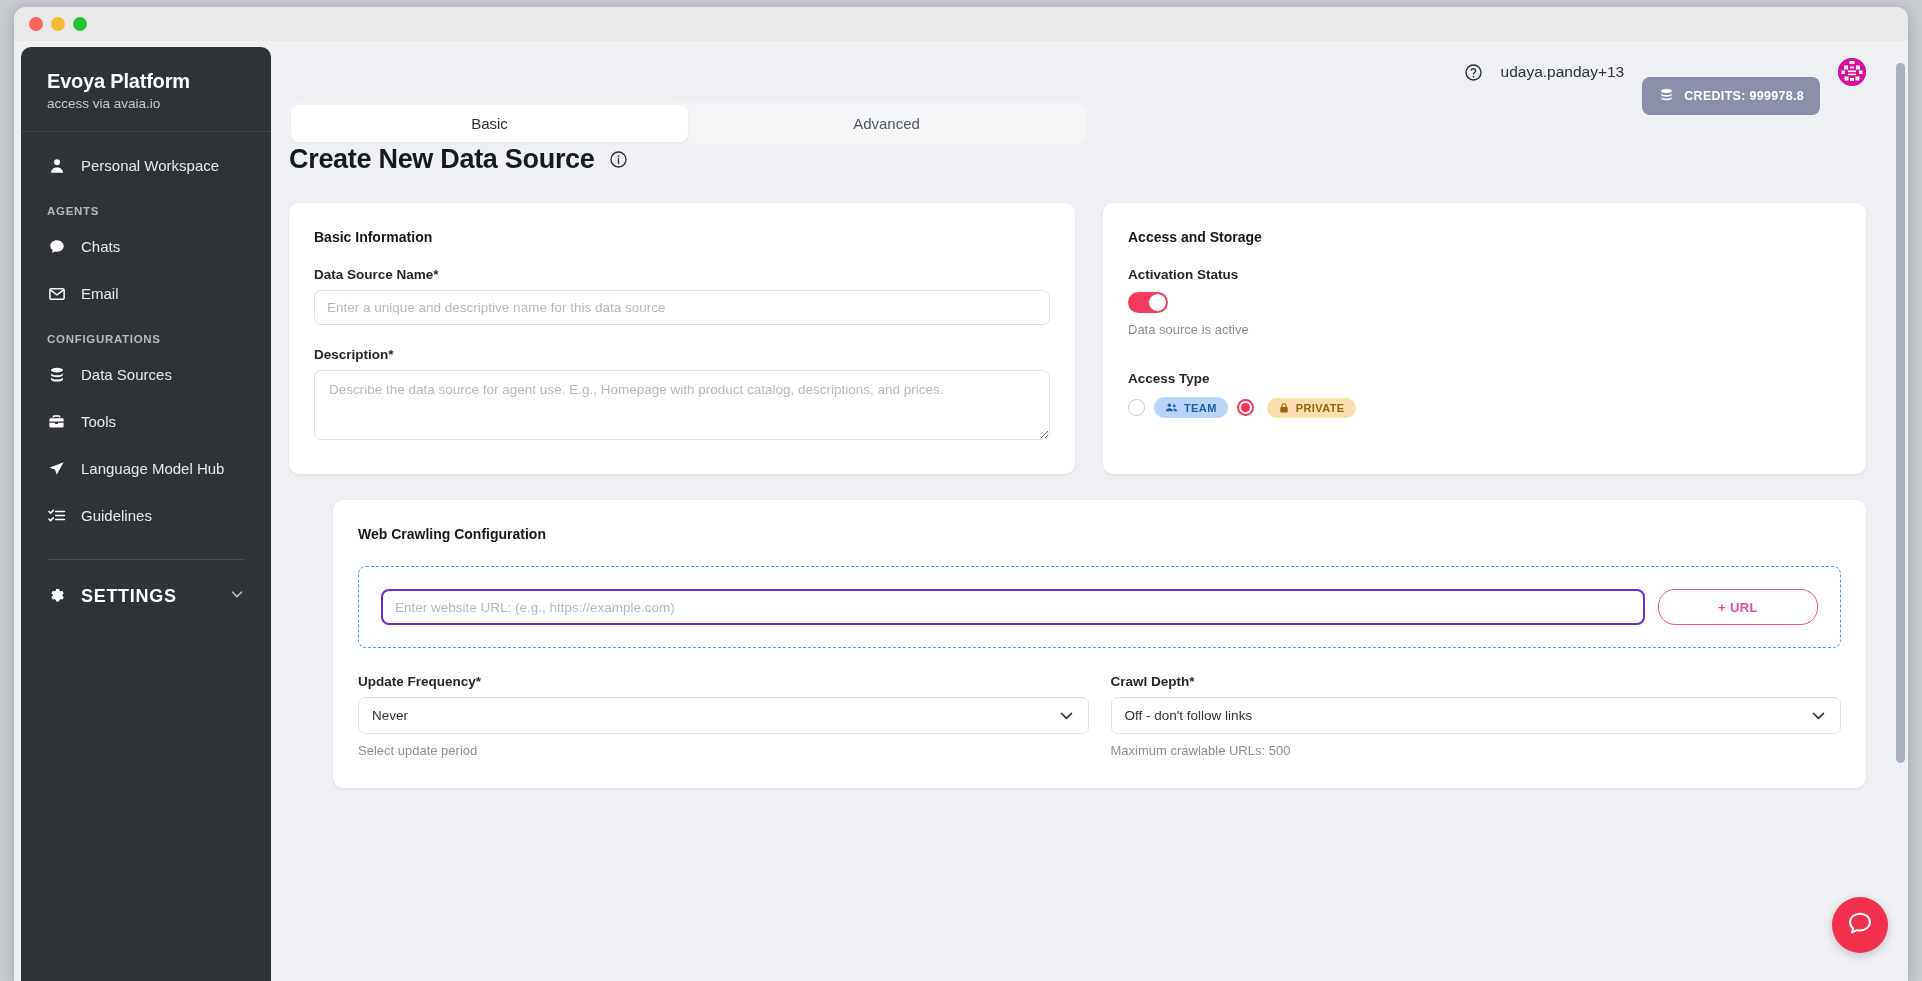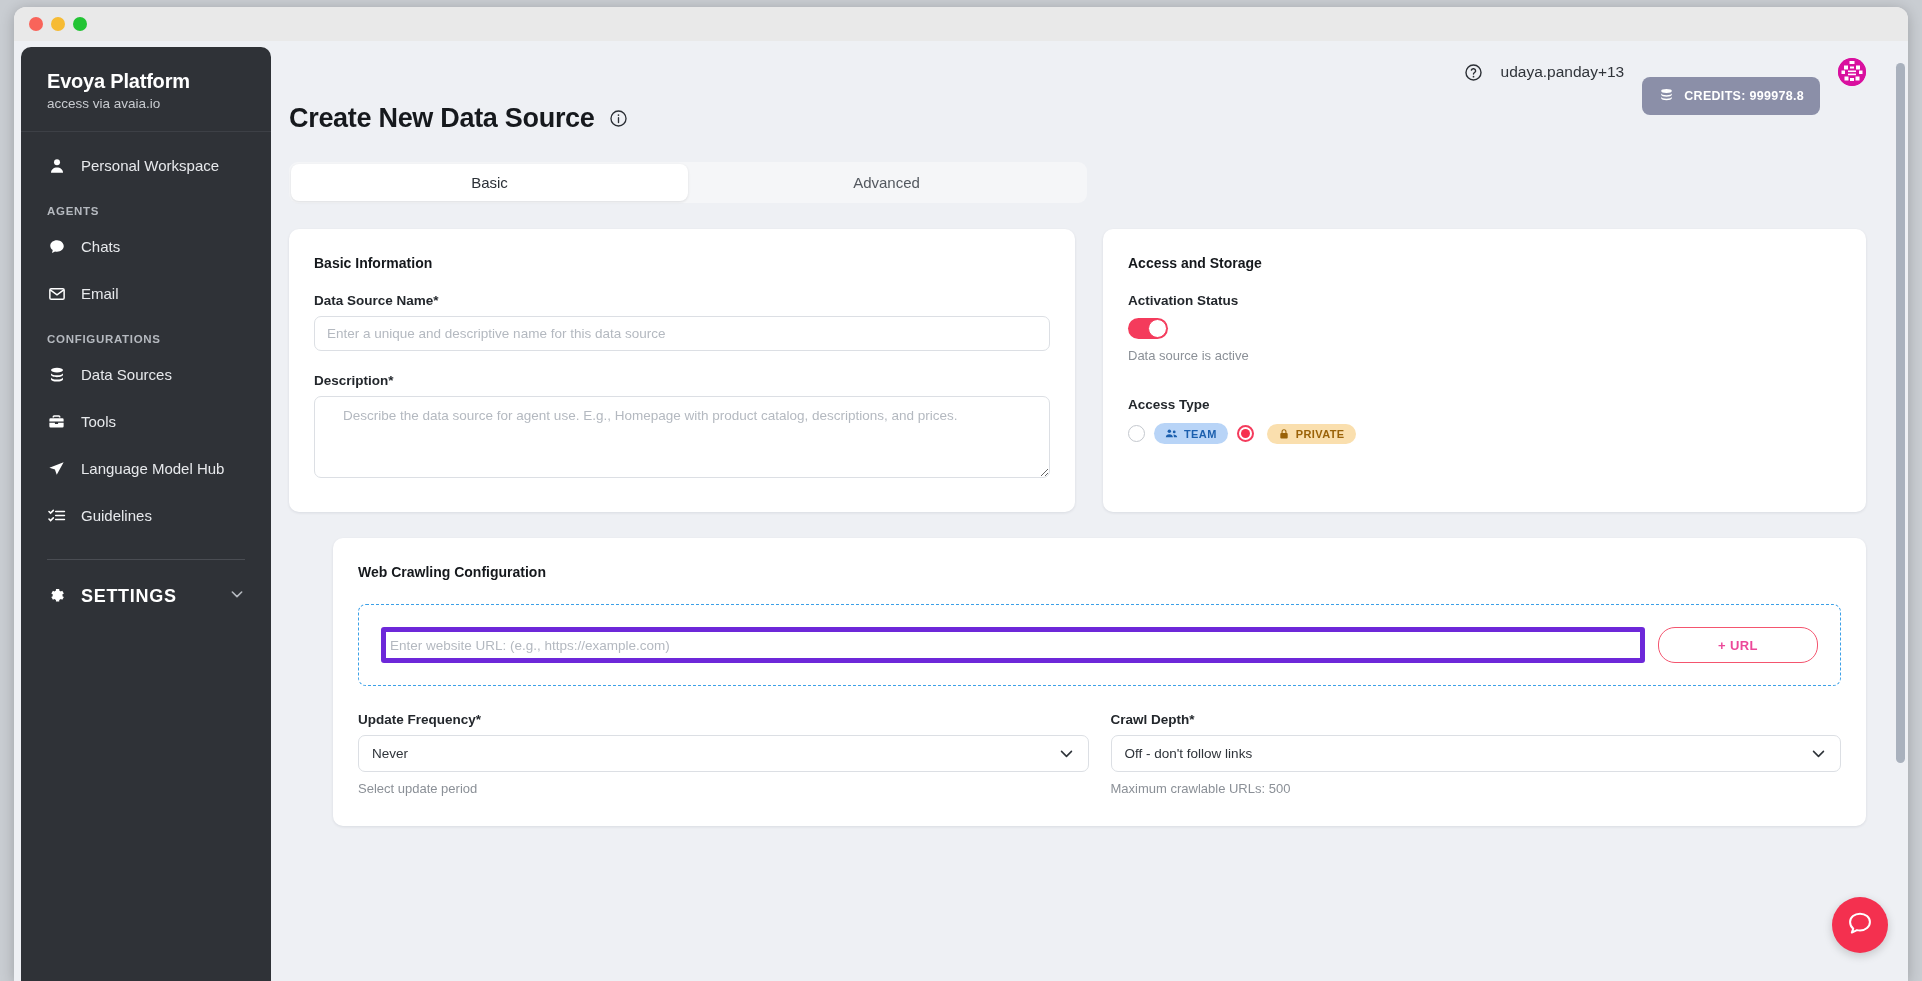--- a/index.html
+++ b/index.html
@@ -240,22 +240,22 @@
     border-radius: 7px;
     padding: 0 12px;
     font-size: 13.5px;
     font-family: "Liberation Sans", sans-serif;
     color: #23272c;
     background: #ffffff;
     outline: none;
   }
   .text-input::placeholder { color: #b4b9c0; }
   textarea.text-input {
-    height: 82px;
-    padding: 10px 28px;
+    height: 70px;
+    padding: 10px 14px;
     resize: vertical;
     line-height: 1.4;
   }
   #toggle {
     width: 40px; height: 21px;
     border-radius: 11px;
     background: #f43b5c;
     position: relative;
     margin-top: 10px;
     cursor: pointer;
@@ -329,23 +329,23 @@
     border: 1.5px dashed #3ca0e7;
     border-radius: 8px;
     padding: 22px 22px;
     display: flex;
     align-items: center;
     gap: 13px;
   }
   #url-input {
     flex: 1;
     height: 36px;
-    border: 5px solid #6d28d9;
-    border-radius: 3px;
-    padding: 0 4px;
+    border: 2px solid #6d28d9;
+    border-radius: 8px;
+    padding: 0 12px;
     font-size: 13.5px;
     font-family: "Liberation Sans", sans-serif;
     outline: none;
     color: #23272c;
     background: #ffffff;
   }
   #url-input::placeholder { color: #b4b9c0; }
   #add-url-btn {
     width: 160px;
     height: 36px;
@@ -570,34 +570,34 @@
               <rect x="6.5" y="18.5" width="4" height="4"></rect>
               <rect x="17.5" y="18.5" width="4" height="4"></rect>
               <rect x="12" y="20" width="4" height="3"></rect>
             </g>
           </svg>
         </span>
       </div>
 
       <div id="content">
 
+        <div id="tabs">
+          <div class="tab active">Basic</div>
+          <div class="tab">Advanced</div>
+        </div>
+
         <div id="page-title-row">
           <h1 id="page-title">Create New Data Source</h1>
           <span id="title-info-icon">
             <svg width="19" height="19" viewBox="0 0 24 24" fill="none" stroke="#2c3036" stroke-width="1.7">
                 <circle cx="12" cy="12" r="9.5"></circle>
                 <path d="M12 11v6" stroke-linecap="round"></path>
                 <circle cx="12" cy="7.6" r="1.1" fill="#2c3036" stroke="none"></circle>
               </svg>
           </span>
-        </div>
-
-        <div id="tabs">
-          <div class="tab active">Basic</div>
-          <div class="tab">Advanced</div>
         </div>
 
         <div id="row-cards">
 
           <section id="basic-card" class="card">
             <div class="card-title">Basic Information</div>
 
             <div class="field-label">Data Source Name*</div>
             <input class="text-input" type="text" placeholder="Enter a unique and descriptive name for this data source" style="">
 

